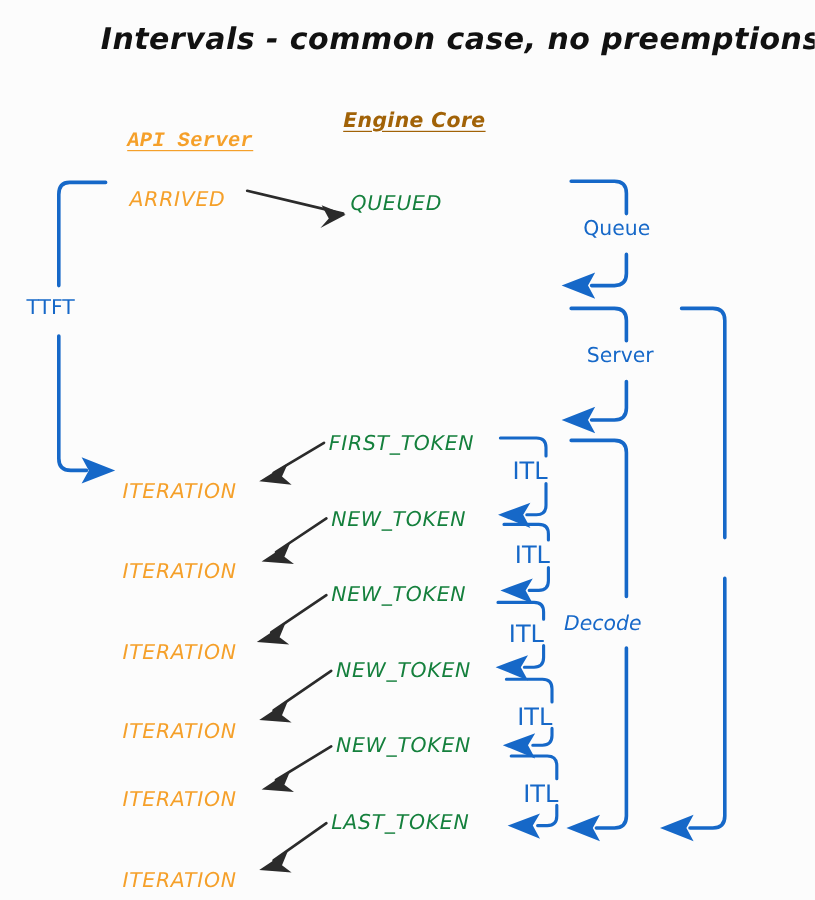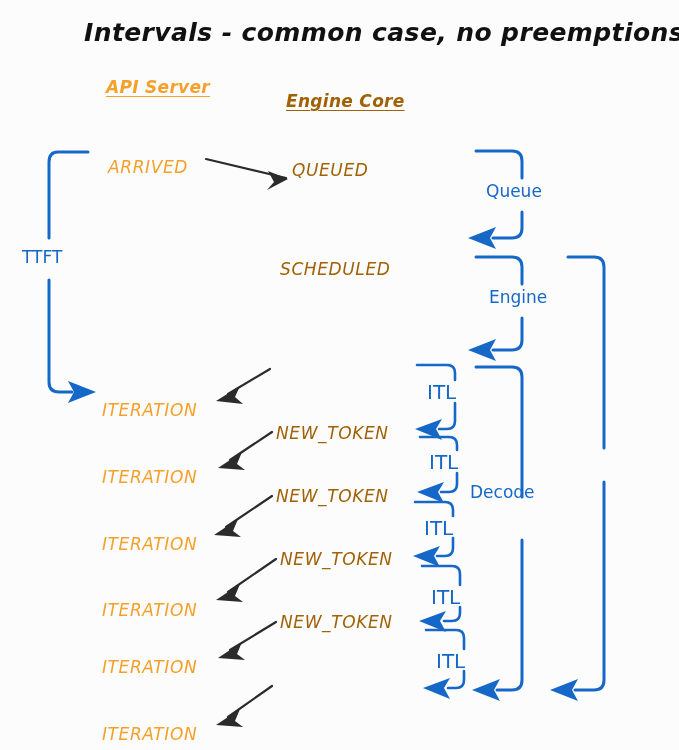--- a/index.html
+++ b/index.html
@@ -31,32 +31,32 @@
   
   .col-head {
     font-family: "DejaVu Sans", sans-serif;
     font-size: 17px;
     font-style: italic;
     font-weight: bold;
     text-decoration: underline;
     text-underline-offset: 3px;
     letter-spacing: 0.3px;
   }
-  #head-api { left: 106px; top: 77px; color: #F5A02A; }
+  #head-api { left: 106px; top: 109px; color: #F5A02A; font-family: Liberation Mono, monospace; }
   #head-engine { left: 286px; top: 91px; color: #a16207; text-decoration: underline; }
 
   
   .ev {
     font-family: "DejaVu Sans", sans-serif;
     font-style: italic;
     font-size: 17px;
     letter-spacing: 0.6px;
   }
   .ev.api { color: #F5A02A; margin-top: 13px; }
-  .ev.core { color: #a16207; }
+  .ev.core { color: #15803d; }
 
   
   .blabel {
     font-family: "DejaVu Sans", sans-serif;
     font-size: 17px;
     color: #1668C8;
     letter-spacing: 0px;
   }
   svg.overlay {
     position: absolute;
@@ -101,33 +101,34 @@
   <div class="abs ev api" style="left:108px; top:144px;">ARRIVED</div>
 
   <div class="abs ev api" style="left:102px; top:387px;">ITERATION</div>
   <div class="abs ev api" style="left:102px; top:454px;">ITERATION</div>
   <div class="abs ev api" style="left:102px; top:521px;">ITERATION</div>
   <div class="abs ev api" style="left:102px; top:587px;">ITERATION</div>
   <div class="abs ev api" style="left:102px; top:644px;">ITERATION</div>
   <div class="abs ev api" style="left:102px; top:711px;">ITERATION</div>
 
   <div class="abs ev core" style="left:292px; top:160px;">QUEUED</div>
-  <div class="abs ev core" style="left:280px; top:259px;">SCHEDULED</div>
+  <div class="abs ev core" style="left:274px; top:360px;">FIRST_TOKEN</div>
   <div class="abs ev core" style="left:276px; top:423px;">NEW_TOKEN</div>
   <div class="abs ev core" style="left:276px; top:486px;">NEW_TOKEN</div>
   <div class="abs ev core" style="left:280px; top:549px;">NEW_TOKEN</div>
   <div class="abs ev core" style="left:280px; top:612px;">NEW_TOKEN</div>
+  <div class="abs ev core" style="left:276px; top:676px;">LAST_TOKEN</div>
 
   <div class="abs blabel" style="left:22px; top:247px;">TTFT</div>
 
   <div class="abs blabel" style="left:486px; top:181px;">Queue</div>
 
-  <div class="abs blabel" style="left:489px; top:287px;">Engine</div>
-
-  <div class="abs blabel" style="left:470px; top:482px;">Decode</div>
+  <div class="abs blabel" style="left:489px; top:287px;">Server</div>
+
+  <div class="abs blabel" style="left:470px; top:510px;font-style:italic;">Decode</div>
 
 
   <div class="abs blabel" style="left:427px; top:380px; font-size:20px;">ITL</div>
   <div class="abs blabel" style="left:429px; top:450px; font-size:20px;">ITL</div>
   <div class="abs blabel" style="left:424px; top:516px; font-size:20px;">ITL</div>
   <div class="abs blabel" style="left:431px; top:585px; font-size:20px;">ITL</div>
   <div class="abs blabel" style="left:436px; top:649px; font-size:20px;">ITL</div>
 
   <svg class="overlay" viewBox="0 0 679 750">
 

